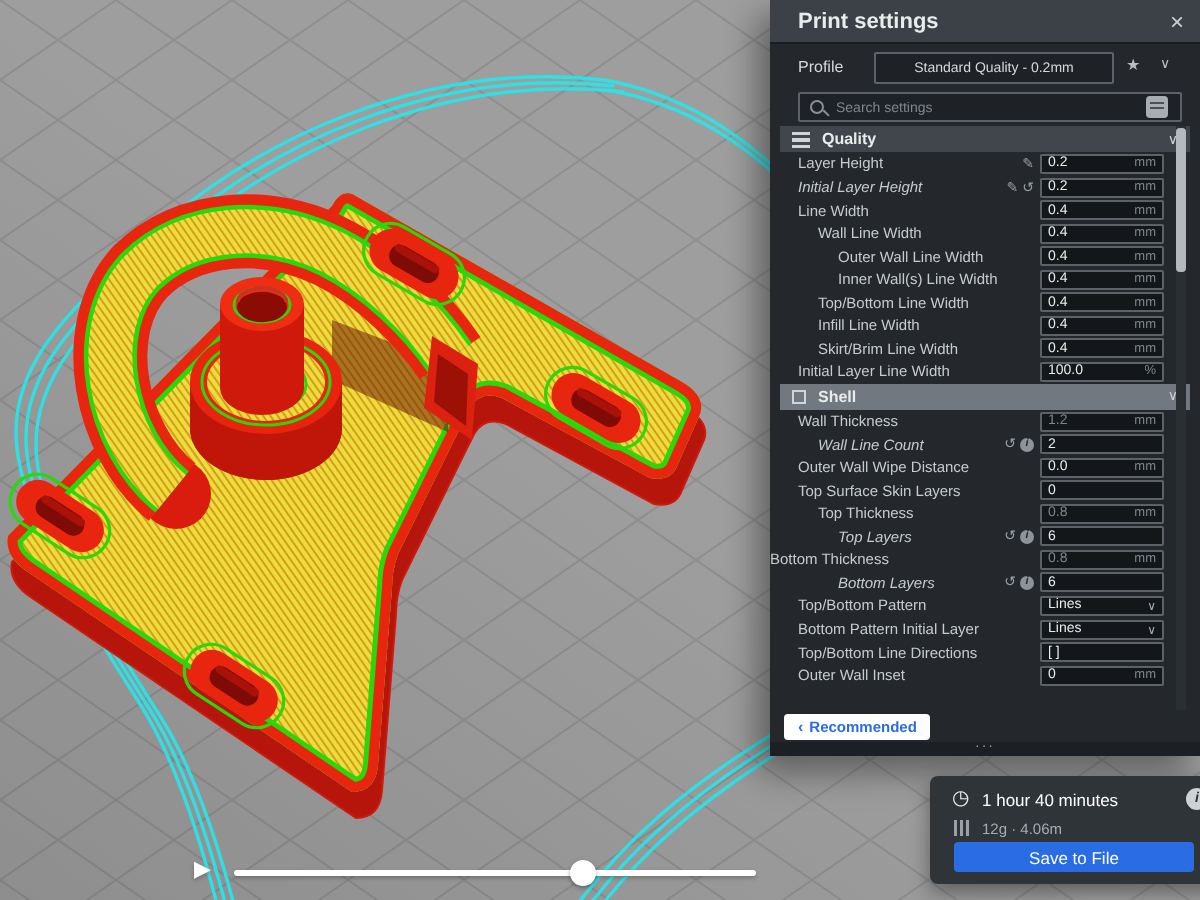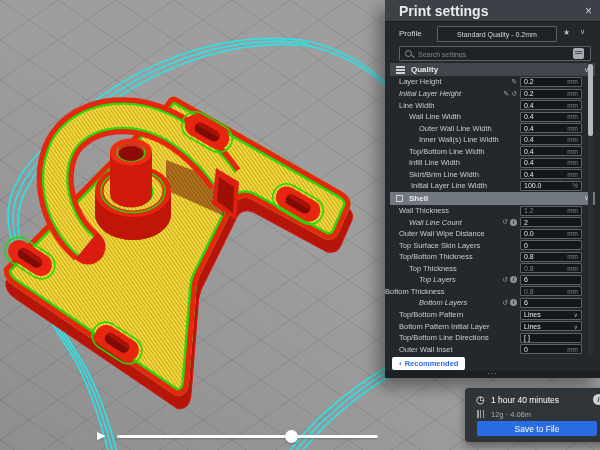--- a/index.html
+++ b/index.html
@@ -13,21 +13,21 @@
   #slider-track{position:absolute;left:117px;top:435px;width:261px;height:3px;
                 background:#fff;border-radius:2px;box-shadow:0 1px 2px rgba(0,0,0,.25);}
   #slider-handle{position:absolute;top:430px;width:13px;height:13px;border-radius:50%;
                  background:#fff;box-shadow:0 1px 2px rgba(0,0,0,.35);}
 
   
   #panel{position:absolute;left:385px;top:0;width:215px;height:378px;
          background:var(--panel-bg);box-shadow:-6px 8px 16px rgba(0,0,0,.4);z-index:4;}
   #titlebar{position:absolute;left:0;top:0;right:0;height:21px;background:var(--titlebar-bg);
             display:flex;align-items:center;border-bottom:1px solid #1a1d20;}
-  #titlebar .t{font-size:14px;font-weight:bold;color:#e9eced;margin-left:14px;flex:1;}
+  #titlebar .t{font-size:11px;font-weight:bold;color:#e9eced;margin-left:14px;flex:1;}
   #close-x{color:#ccd1d5;font-size:12px;margin-right:8px;cursor:pointer;line-height:12px;}
   #profile-row{position:absolute;left:0;top:22px;right:0;height:22px;}
   #profile-row .plbl{position:absolute;left:14px;top:7px;font-size:8px;color:#d5d9dc;}
   #profile-box{position:absolute;left:52px;top:4px;width:118px;height:14px;background:#1e2226;
                border:1px solid var(--box-border);border-radius:1px;display:flex;align-items:center;
                justify-content:center;font-size:7px;color:#d5d9dc;cursor:pointer;}
   #profile-star{position:absolute;left:178px;top:6px;font-size:8px;color:#b9bec3;cursor:pointer;}
   #profile-chevron{position:absolute;left:195px;top:6px;font-size:7px;color:#b9bec3;cursor:pointer;}
   #search-row{position:absolute;left:0;top:45px;right:0;height:18px;}
   #search-box{position:absolute;left:14px;top:1px;width:192px;height:15px;background:#1e2226;
@@ -300,21 +300,21 @@
           </div>
         </div>
         <div class="row">
           <span class="lbl" style="padding-left: 24px;">Skirt/Brim Line Width</span>
           <div class="vbox">
             <span class="vv">0.4</span>
             <span class="vunit">mm</span>
           </div>
         </div>
         <div class="row">
-          <span class="lbl" style="padding-left: 26px;">Initial Layer Line Width</span>
+          <span class="lbl" style="padding-left: 14px;">Initial Layer Line Width</span>
           <div class="vbox">
             <span class="vv">100.0</span>
             <span class="vunit">%</span>
           </div>
         </div>
         <div class="hdr hover">
           <span class="icon-cube"></span>
           <span class="htxt">Shell</span>
           <span class="chev">∨</span>
         </div>
@@ -339,27 +339,20 @@
           <span class="lbl" style="padding-left: 14px;">Outer Wall Wipe Distance</span>
           <div class="vbox">
             <span class="vv">0.0</span>
             <span class="vunit">mm</span>
           </div>
         </div>
         <div class="row">
           <span class="lbl" style="padding-left: 14px;">Top Surface Skin Layers</span>
           <div class="vbox">
             <span class="vv">0</span>
-          </div>
-        </div>
-        <div class="row">
-          <span class="lbl" style="padding-left: 14px;">Top/Bottom Thickness</span>
-          <div class="vbox">
-            <span class="vv">0.8</span>
-            <span class="vunit">mm</span>
           </div>
         </div>
         <div class="row">
           <span class="lbl" style="padding-left: 24px;">Top Thickness</span>
           <div class="vbox gray">
             <span class="vv">0.8</span>
             <span class="vunit">mm</span>
           </div>
         </div>
         <div class="row">

